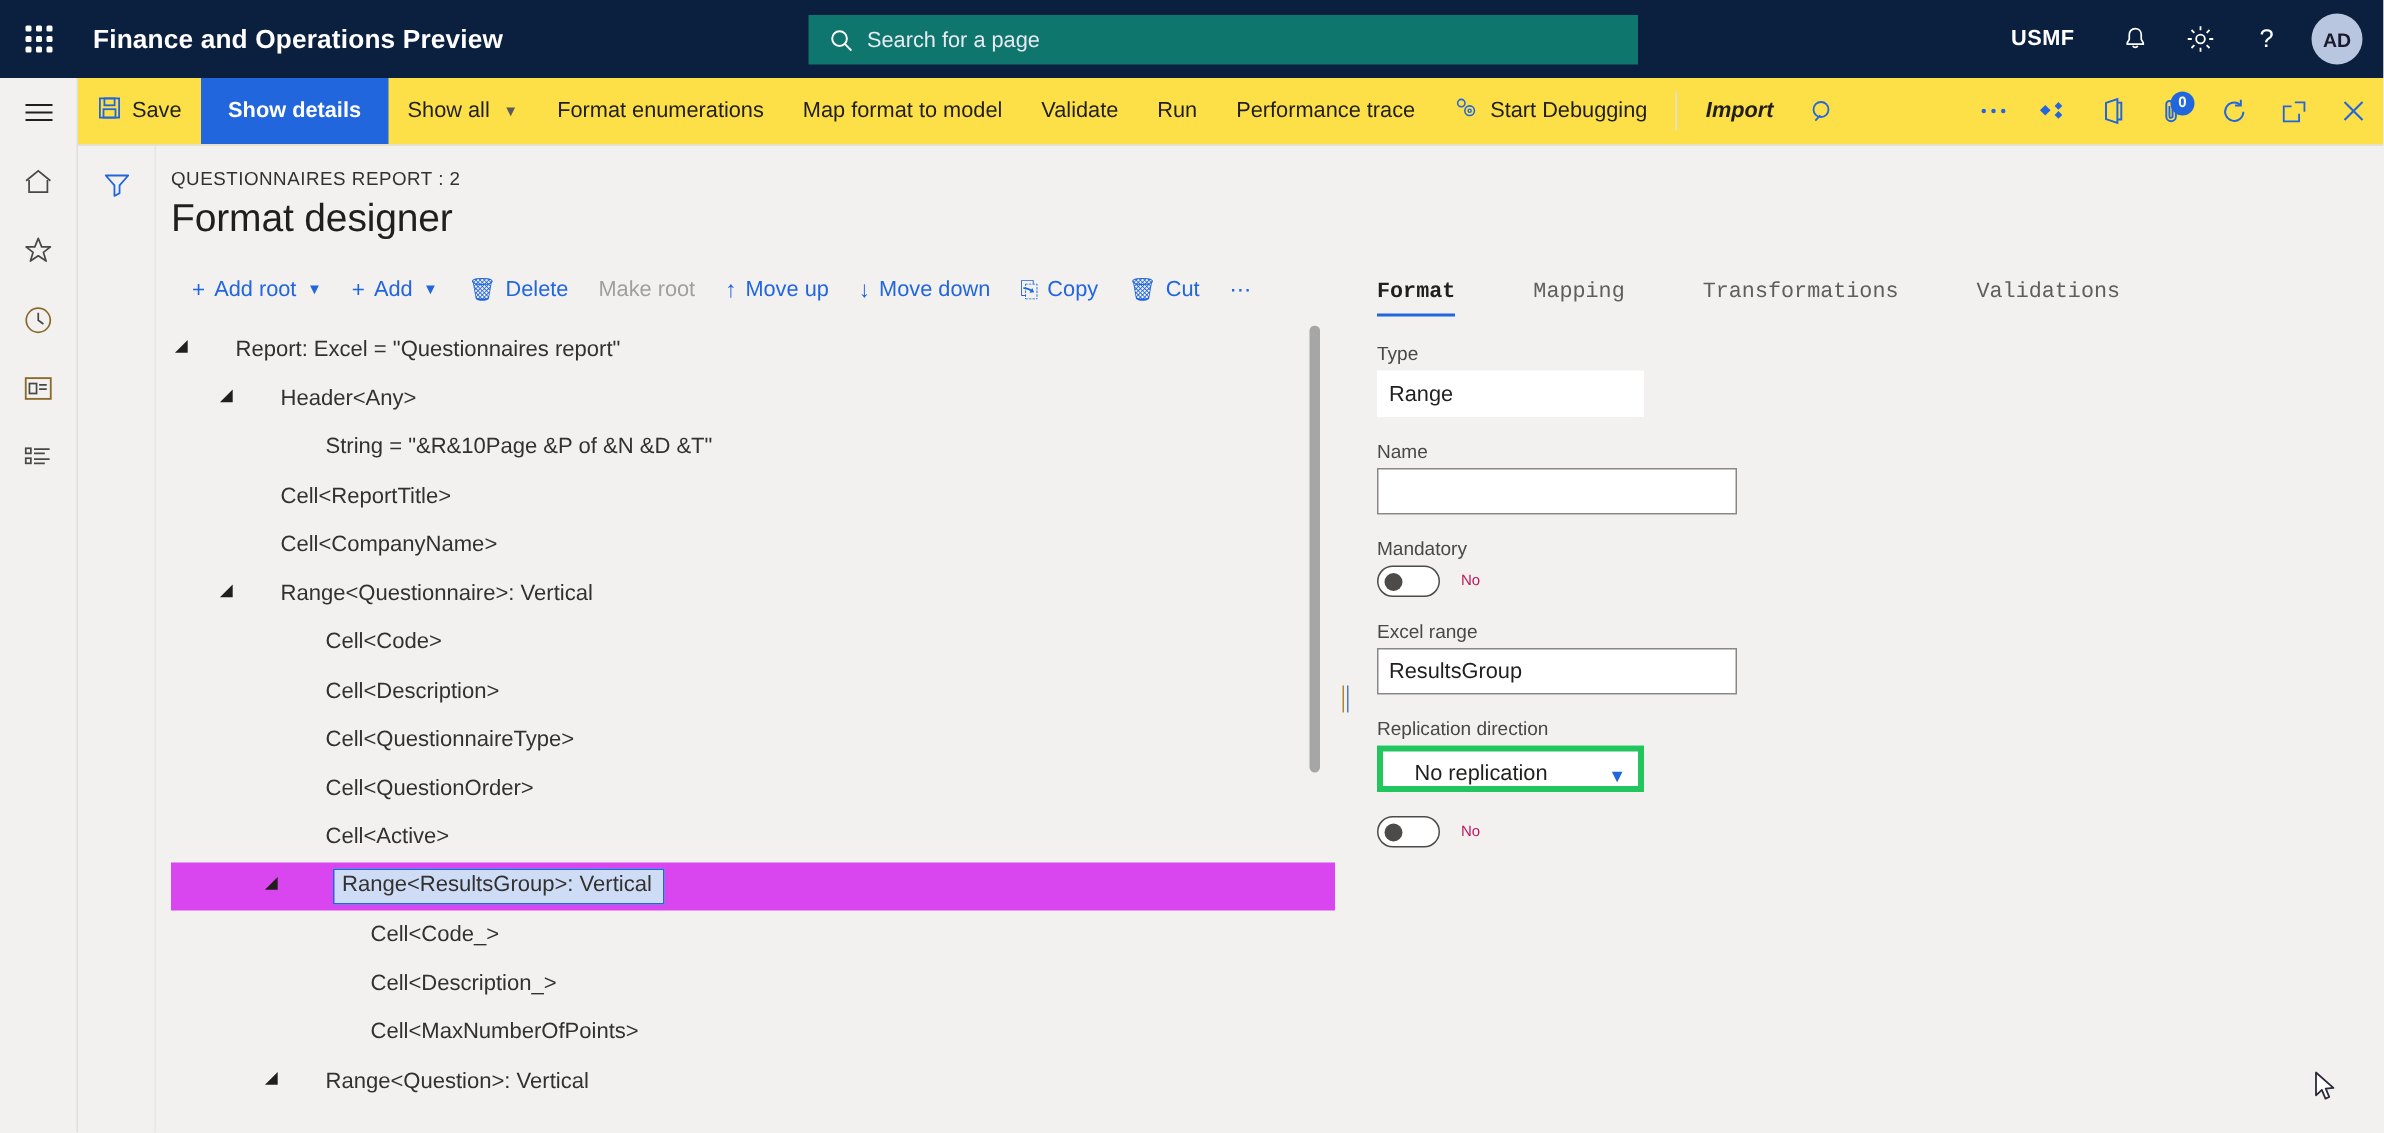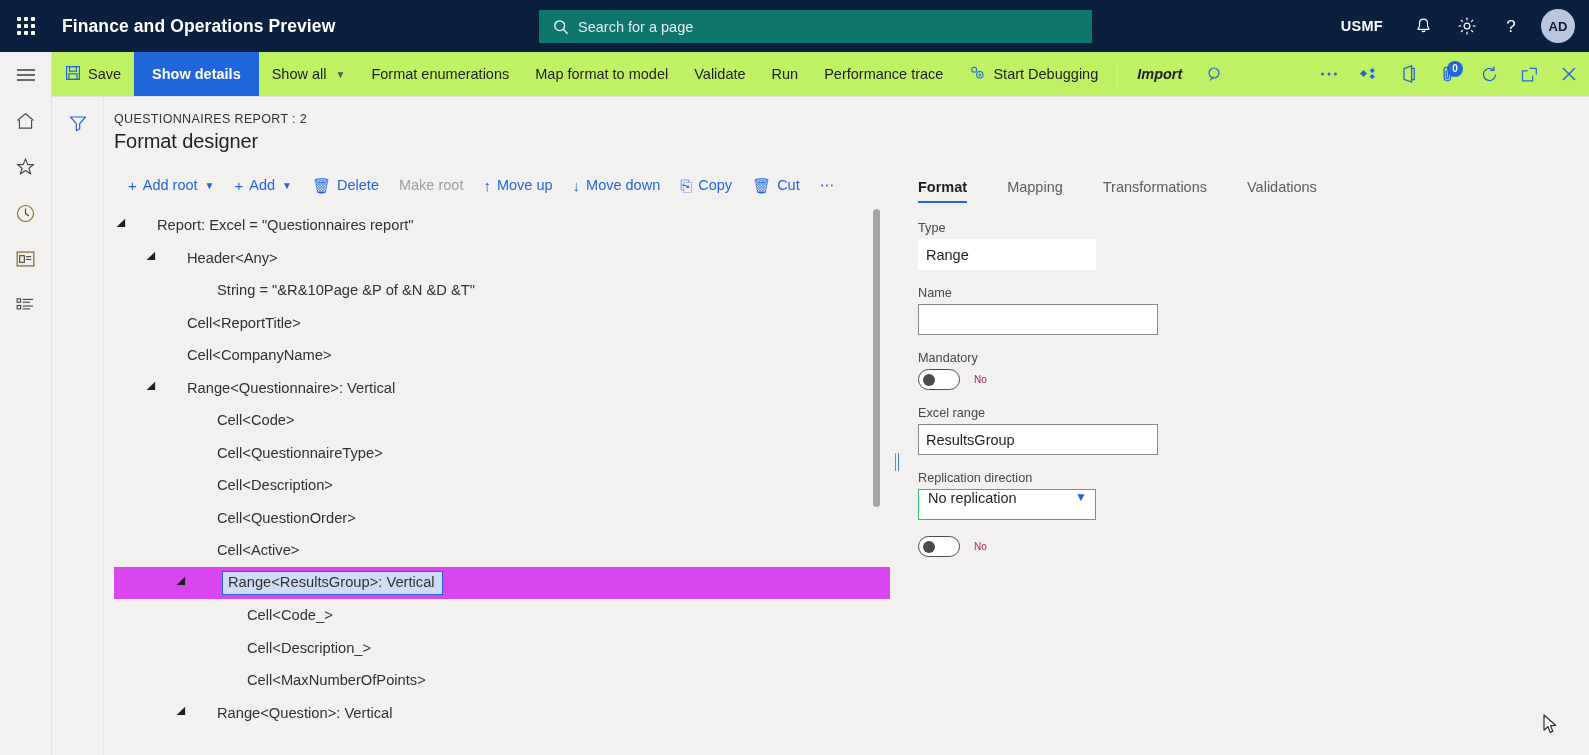--- a/index.html
+++ b/index.html
@@ -83,21 +83,21 @@
   .rail-item {
     height: 46px; display:flex; align-items:center; justify-content:center;
     cursor: pointer;
   }
 
   .contentcol { flex: 1 1 auto; display: flex; flex-direction: column; min-width: 0; }
 
   
   .cmdbar {
     height: 45px;
-    background: #bef264;
+    background: #fde047;
     border-bottom: 1px solid #e1dfdd;
     display: flex; align-items: stretch;
     position: relative;
   }
   .cmd {
     display: flex; align-items: center; gap: 7px;
     padding: 0 13px;
     font-size: 14.5px; color: #201f1e;
     cursor: pointer; white-space: nowrap;
   }
@@ -133,21 +133,21 @@
   }
   .filter-btn { width:32px;height:32px;display:flex;align-items:center;justify-content:center;cursor:pointer; }
 
   .pane { flex: 1 1 auto; min-width: 0; display:flex; flex-direction:column; padding-left: 10px; }
 
   .crumb {
     font-size: 12.5px; color: #323130; letter-spacing: .35px;
     padding: 15px 0 0 0; text-transform: uppercase;
   }
   .pagetitle {
-    font-size: 20px; color: #201f1e; font-weight: 400;
+    font-size: 26px; color: #201f1e; font-weight: 400;
     margin: 4px 0 0 0; letter-spacing: -.1px;
   }
 
   .split { display:flex; flex:1 1 auto; min-height:0; margin-top: 16px; }
 
   
   .treeside { width: 776px; flex: 0 0 776px; display:flex; flex-direction:column; min-height:0; position:relative; }
 
   .actionbar { display:flex; align-items:center; height: 32px; padding-left: 4px; }
   .act {
@@ -201,21 +201,21 @@
     cursor: col-resize;
   }
   .splitter .grip {
     width: 4px; height: 18px;
     border-left: 1px solid #b0862c;
     border-right: 1px solid #4a7ebb;
   }
 
   
   .propside { flex: 1 1 auto; min-width: 0; display:flex; flex-direction:column; }
-  .tabs { display:flex; align-items:flex-end; gap: 0; height: 34px; }
+  .tabs { display:flex; align-items:flex-end; gap: 12px; height: 34px; font-family: Liberation Mono, monospace; }
   .tab {
     font-size: 14.5px; color: #605e5c; cursor:pointer;
     padding: 0 20px 8px 20px; position: relative;
   }
   .tab:first-child { padding-left: 14px; }
   .tab.active { color: #201f1e; font-weight: 700; }
   .tab.active::after {
     content:""; position:absolute; left: 14px; right: 20px; bottom: 0;
     height: 2px; background: #2266dd;
   }
@@ -245,23 +245,23 @@
   }
   .toggle .knob {
     position:absolute; left: 4px; top: 4px;
     width: 12px; height: 12px; border-radius:50%;
     background:#4d4b49;
   }
   .toggle-text { font-size: 10px; color:#be185d; }
 
   .selectbox {
     width: 178px; height: 31px;
-    background:#ffffff; border: 1px solid #22c55e;
-    display:flex; align-items:flex-start; justify-content:space-between;
-    padding: 0 8px 0 9px;
+    background:#ffffff; border: 4px solid #22c55e;
+    display:flex; align-items:flex-end; justify-content:space-between;
+    padding: 0 8px 0 21px;
     font-size: 14.5px; color:#201f1e; cursor:pointer;
   }
   .selectbox .chev { color:#2266dd; font-size:12px; }
 
   .cursor-arrow { position:absolute; left: 1543px; top: 714px; pointer-events:none; }
 </style>
 </head>
 <body>
 
 <div class="topbar">
@@ -544,24 +544,24 @@
                     <span class="label" style="margin-left: 73px;">Cell&lt;CompanyName&gt;</span>
                   </div>
                   <div class="treerow">
                     <span class="twisty" style="left: 36px;"></span>
                     <span class="label" style="margin-left: 73px;">Range&lt;Questionnaire&gt;: Vertical</span>
                   </div>
                   <div class="treerow">
                     <span class="label" style="margin-left: 103px;">Cell&lt;Code&gt;</span>
                   </div>
                   <div class="treerow">
+                    <span class="label" style="margin-left: 103px;">Cell&lt;Description&gt;</span>
+                  </div>
+                  <div class="treerow">
                     <span class="label" style="margin-left: 103px;">Cell&lt;QuestionnaireType&gt;</span>
-                  </div>
-                  <div class="treerow">
-                    <span class="label" style="margin-left: 103px;">Cell&lt;Description&gt;</span>
                   </div>
                   <div class="treerow">
                     <span class="label" style="margin-left: 103px;">Cell&lt;QuestionOrder&gt;</span>
                   </div>
                   <div class="treerow">
                     <span class="label" style="margin-left: 103px;">Cell&lt;Active&gt;</span>
                   </div>
                   <div class="treerow selected">
                     <span class="twisty" style="left: 66px;"></span>
                     <span class="label" style="margin-left: 108px;">Range&lt;ResultsGroup&gt;: Vertical</span>

